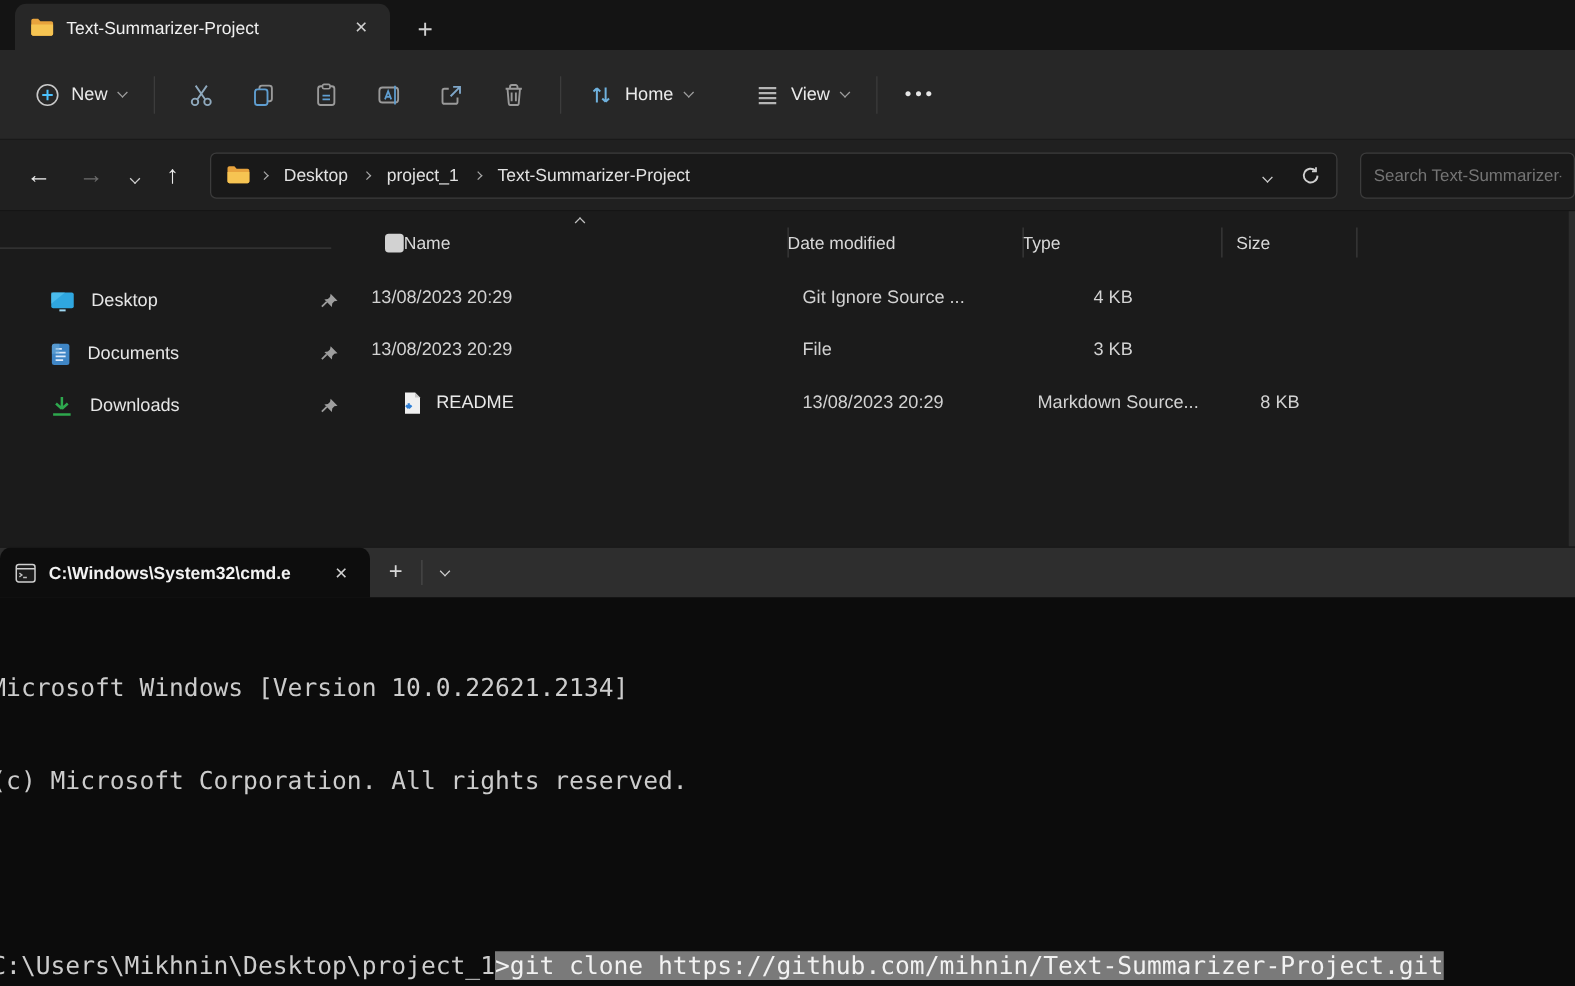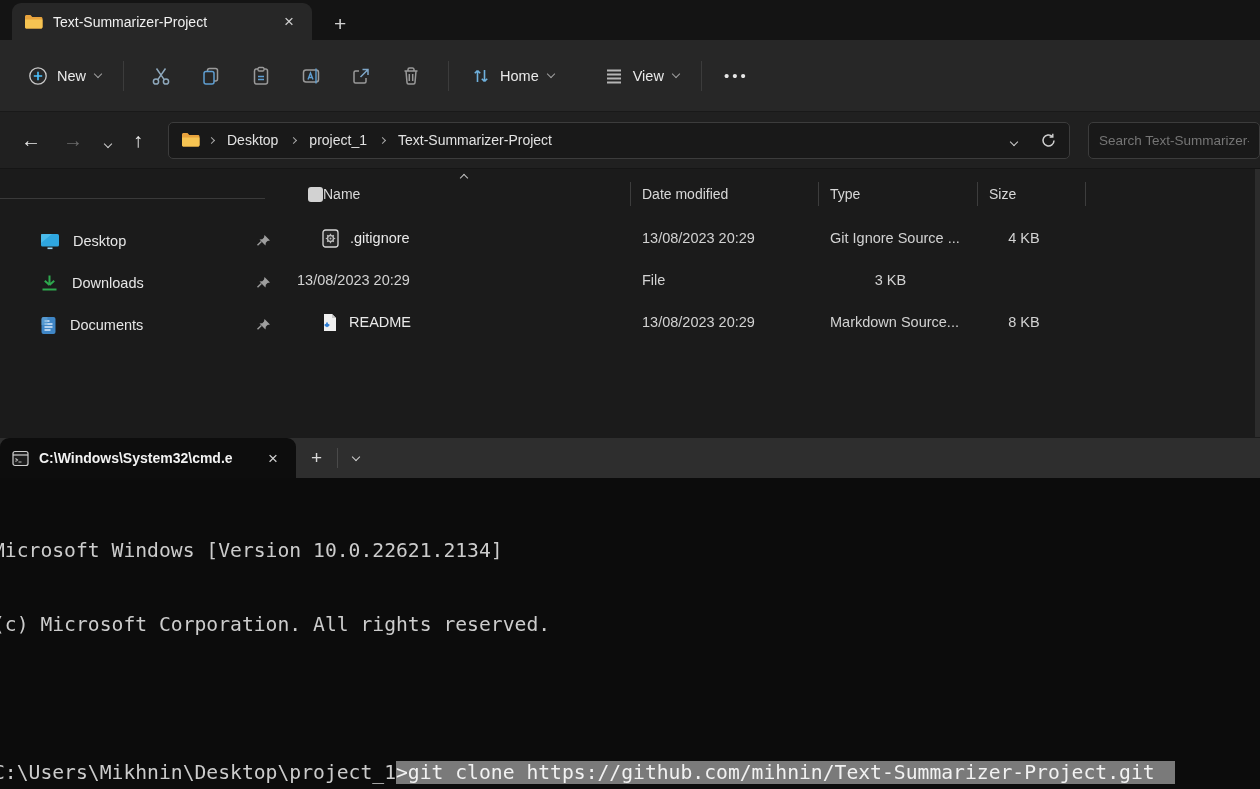--- a/index.html
+++ b/index.html
@@ -58,21 +58,21 @@
 
   .filelist { position:absolute; left:285px; right:0; top:0; bottom:0; }
   .lheader { position:relative; margin-top:8px; height:34px; display:grid;
     grid-template-columns:345px 188px 159px 108px 1fr; align-items:center;
     color:#d8d8d8; font-size:14px; }
   .lheader .hc { position:relative; height:100%; display:flex; align-items:center; }
   .hc.sep::before { content:""; position:absolute; left:0; top:5px; bottom:5px;
     width:1px; background:#3d3d3d; }
   .hname { padding-left:23px; gap:0; }
   .checkbox { width:15px; height:15px; border-radius:3px; background:#d2d2d2; }
-  .hdate,.htype { padding-left:12px; }
+  .hdate,.htype { }
   .hsize { padding-left:12px; }
   .sortcaret { position:absolute; left:176px; top:-6px; color:#c2c2c2; }
   .rows { margin-top:6px; }
   .frow { height:42px; display:grid; grid-template-columns:345px 188px 159px 108px 1fr;
     align-items:center; font-size:14.5px; color:#d2d2d2; }
   .cname { display:flex; align-items:center; gap:11px; padding-left:37px; color:#e9e9e9; }
   .cdate,.ctype { padding-left:12px; white-space:nowrap; }
   .csize { text-align:center; padding-right:14px; }
   .edge-strip { position:absolute; right:0; top:0; bottom:0; width:5px; background:#2c2c2c; }
 
@@ -82,21 +82,21 @@
     display:flex; align-items:center; padding:17px 12px; gap:10px; }
   .term-title { color:#f2f2f2; font-size:14px; font-weight:600; flex:1; white-space:nowrap; overflow:hidden; }
   .term-plus { color:#d8d8d8; font-size:19px; padding:0 15px; display:flex; align-items:center; }
   .term-vdiv { width:1px; background:#4a4a4a; margin:10px 0; }
   .term-chev { display:flex; align-items:center; padding:0 15px; color:#d0d0d0; }
 
   .term-body { height:311px; background:#0c0c0c; color:#cccccc;
     font-family:"DejaVu Sans Mono","Liberation Mono",monospace;
     font-size:19.7px; line-height:24.6px; padding-top:12px; white-space:pre; }
   .term-body .tline { min-height:24.6px; margin-left:-7px; }
-  .sel { background:#7a7a7a; color:#f2f2f2; padding-right:20px; }
+  .sel { background:#7a7a7a; color:#f2f2f2; }
 
   svg { display:block; }
 </style>
 </head>
 <body>
 
 <div class="explorer">
 
   <div class="etabbar">
     <div class="etab">
@@ -236,42 +236,42 @@
         <span>Desktop</span>
         <span class="pin">
           <svg width="15" height="15" viewBox="0 0 15 15" fill="#9e9e9e">
               <path d="M8.5 1 L14 6.5 L11.5 7 L9.8 8.7 L9.5 11.5 L3.5 5.5 L6.3 5.2 L8 3.5 Z"></path>
               <rect x="1" y="10.8" width="5.5" height="1.4" transform="rotate(-45 1 10.8)"></rect>
             </svg>
         </span>
       </div>
       <div class="side-item">
         <span>
-          <svg width="19" height="19" viewBox="0 0 19 19" fill="none" stroke="#2ea84e" stroke-width="2">
-              <path d="M9.5 1.5 V11 M9.5 11 4.8 6.8 M9.5 11 14.2 6.8"></path>
-              <path d="M2.5 15.5 h14" stroke="#2ea84e"></path>
-            </svg>
-        </span>
-        <span>Downloads</span>
+          <svg width="17" height="19" viewBox="0 0 17 19">
+              <rect x="1.5" y="1" width="14" height="17" rx="2" fill="#3f86c6"></rect>
+              <path d="M4.5 5h5M4.5 8h8M4.5 11h8M4.5 14h6" stroke="#dceafb" stroke-width="1.4"></path>
+              <path d="M1.5 3 a2 2 0 0 1 2-2 h4 v8 l-6 0 z" fill="#6aa9d8" opacity=".55"></path>
+            </svg>
+        </span>
+        <span>Documents</span>
         <span class="pin">
           <svg width="15" height="15" viewBox="0 0 15 15" fill="#9e9e9e">
               <path d="M8.5 1 L14 6.5 L11.5 7 L9.8 8.7 L9.5 11.5 L3.5 5.5 L6.3 5.2 L8 3.5 Z"></path>
               <rect x="1" y="10.8" width="5.5" height="1.4" transform="rotate(-45 1 10.8)"></rect>
             </svg>
         </span>
       </div>
       <div class="side-item">
         <span>
-          <svg width="17" height="19" viewBox="0 0 17 19">
-              <rect x="1.5" y="1" width="14" height="17" rx="2" fill="#3f86c6"></rect>
-              <path d="M4.5 5h5M4.5 8h8M4.5 11h8M4.5 14h6" stroke="#dceafb" stroke-width="1.4"></path>
-              <path d="M1.5 3 a2 2 0 0 1 2-2 h4 v8 l-6 0 z" fill="#6aa9d8" opacity=".55"></path>
-            </svg>
-        </span>
-        <span>Documents</span>
+          <svg width="19" height="19" viewBox="0 0 19 19" fill="none" stroke="#2ea84e" stroke-width="2">
+              <path d="M9.5 1.5 V11 M9.5 11 4.8 6.8 M9.5 11 14.2 6.8"></path>
+              <path d="M2.5 15.5 h14" stroke="#2ea84e"></path>
+            </svg>
+        </span>
+        <span>Downloads</span>
         <span class="pin">
           <svg width="15" height="15" viewBox="0 0 15 15" fill="#9e9e9e">
               <path d="M8.5 1 L14 6.5 L11.5 7 L9.8 8.7 L9.5 11.5 L3.5 5.5 L6.3 5.2 L8 3.5 Z"></path>
               <rect x="1" y="10.8" width="5.5" height="1.4" transform="rotate(-45 1 10.8)"></rect>
             </svg>
         </span>
       </div>
     </div>
 
     <div class="filelist">
@@ -288,31 +288,20 @@
           <span>Type</span>
         </div>
         <div class="hc hsize sep">
           <span>Size</span>
         </div>
         <div class="hc sep"></div>
       </div>
 
       <div class="rows">
         <div class="frow">
-          <div class="cname">
-            <span>
-              <svg width="17" height="19" viewBox="0 0 17 19">
-                  <rect x="1" y="1" width="15" height="17" rx="2.5" fill="#262626" stroke="#d8d8d8" stroke-width="1.3"></rect>
-                  <circle cx="8.5" cy="9.5" r="3" fill="none" stroke="#b9b9b9" stroke-width="1.5"></circle>
-                  <circle cx="8.5" cy="9.5" r="1" fill="#b9b9b9"></circle>
-                  <path d="M8.5 4.8v1.6M8.5 12.6v1.6M3.8 9.5h1.6M11.6 9.5h1.6M5.2 6.2l1.1 1.1M10.7 11.7l1.1 1.1M11.8 6.2l-1.1 1.1M6.3 11.7l-1.1 1.1" stroke="#b9b9b9" stroke-width="1.2"></path>
-                </svg>
-            </span>
-            <span>.gitignore</span>
-          </div>
           <div class="cdate">13/08/2023 20:29</div>
           <div class="ctype">Git Ignore Source ...</div>
           <div class="csize">4 KB</div>
           <div></div>
         </div>
 
         <div class="frow">
           <div class="cdate">13/08/2023 20:29</div>
           <div class="ctype">File</div>
           <div class="csize">3 KB</div>

